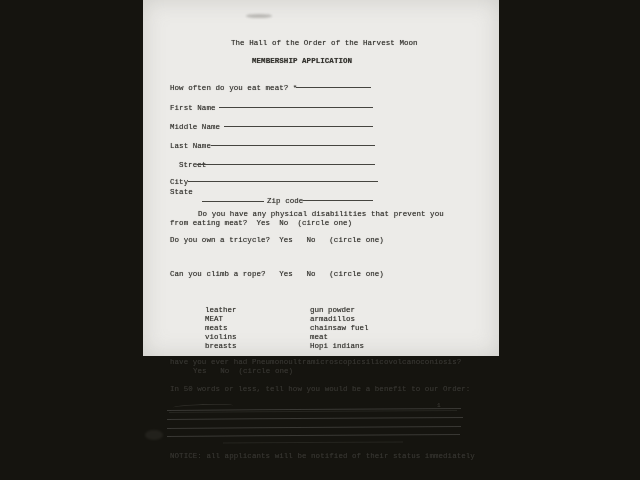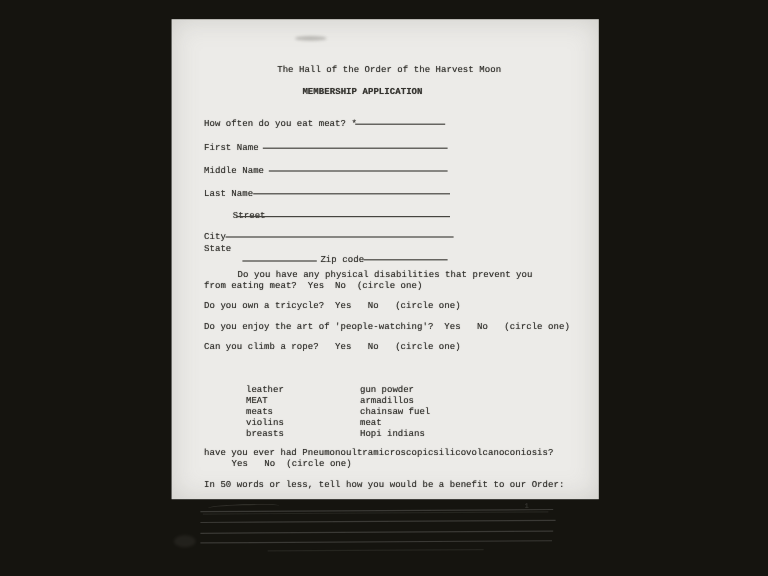--- a/index.html
+++ b/index.html
@@ -5,24 +5,23 @@
   html,body { margin:0; padding:0; }
   body {
     width:640px; height:480px;
     background:#15140f;
     position:relative;
     overflow:hidden;
     font-family:"Liberation Mono","DejaVu Sans Mono",monospace;
   }
   .paper {
     position:absolute; left:143px; top:0;
-    width:356px; height:400px;
+    width:356px; height:356px;
     background:#ecebe8;
     box-shadow:inset 0 0 22px rgba(120,118,110,0.25);
-    margin-top:16px;
   }
   .t {
     position:absolute;
     font-size:7.5px; line-height:9px;
     color:#34332f;
     white-space:pre;
     letter-spacing:0.05px;
     text-shadow:0 0 0.7px rgba(60,58,52,0.65);
   }
   .bold { font-weight:bold; }
@@ -69,49 +68,48 @@
 
   <div class="t" style="left:27px; top:104px;">First Name </div>
   <div class="ul" style="left:76px; top:98px; width:154px;"></div>
 
   <div class="t" style="left:27px; top:123px;">Middle Name </div>
   <div class="ul" style="left:81px; top:117px; width:149px;"></div>
 
   <div class="t" style="left:27px; top:142px;">Last Name</div>
   <div class="ul" style="left:68px; top:136px; width:164px;"></div>
 
-  <div class="t" style="left:27px; top:161px;padding-left:24px;">Street</div>
+  <div class="t" style="left:12px; top:161px;padding-left:24px;">Street</div>
   <div class="ul" style="left:54px; top:155px; width:178px;"></div>
 
   <div class="t" style="left:27px; top:178px;">City</div>
   <div class="ul" style="left:45px; top:172px; width:190px;"></div>
 
   <div class="t" style="left:27px; top:188px;">State</div>
   <div class="ul" style="left:59px; top:192px; width:62px;"></div>
   <div class="t" style="left:124px; top:197px;text-align:center;">Zip code</div>
   <div class="ul" style="left:160px; top:191px; width:70px;"></div>
 
   <div class="t" style="left:27px; top:210px;padding-left:28px;">Do you have any physical disabilities that prevent you</div>
   <div class="t" style="left:27px; top:219px;">from eating meat?  Yes  No  (circle one)</div>
 
   <div class="t" style="left:27px; top:236px;">Do you own a tricycle?  Yes   No   (circle one)</div>
 
-  <div class="t" style="left:27px; top:253px;">Do you enjoy the art of 'people-watching'?  Yes   No   (circle one)</div>
 
   <div class="t" style="left:27px; top:270px;">Can you climb a rope?   Yes   No   (circle one)</div>
 
 
   <div class="list-col" style="left:62px; top:306px;">
     <div>leather</div>
     <div>MEAT</div>
     <div>meats</div>
     <div>violins</div>
     <div>breasts</div>
   </div>
-  <div class="list-col" style="left:157px; top:306px;">
+  <div class="list-col" style="left:167px; top:306px;">
     <div>gun powder</div>
     <div>armadillos</div>
     <div>chainsaw fuel</div>
     <div>meat</div>
     <div>Hopi indians</div>
   </div>
 
   <div class="t" style="left:27px; top:358px;">have you ever had Pneumonoultramicroscopicsilicovolcanoconiosis?</div>
   <div class="t" style="left:50px; top:367px;">Yes   No  (circle one)</div>
 
@@ -119,14 +117,15 @@
 
   <div class="scribble" style="left:30px; top:404px; width:60px; height:4px;"></div>
   <div class="t tiny" style="left:294px; top:401px;">1</div>
   <div class="ans-line" style="left:24px; top:409px; width:294px;"></div>
   <div class="ans-line faint" style="left:26px; top:411px; width:288px;"></div>
   <div class="ans-line" style="left:24px; top:418px; width:296px;"></div>
   <div class="ans-line" style="left:24px; top:427px; width:294px;"></div>
   <div class="ans-line" style="left:24px; top:435px; width:293px;"></div>
   <div class="ans-line faint" style="left:80px; top:442px; width:180px;"></div>
 
+  <div class="t" style="left:27px; top:452px;">NOTICE: all applicants will be notified of their status immediately</div>
 
 </div>
 
 </body></html>

